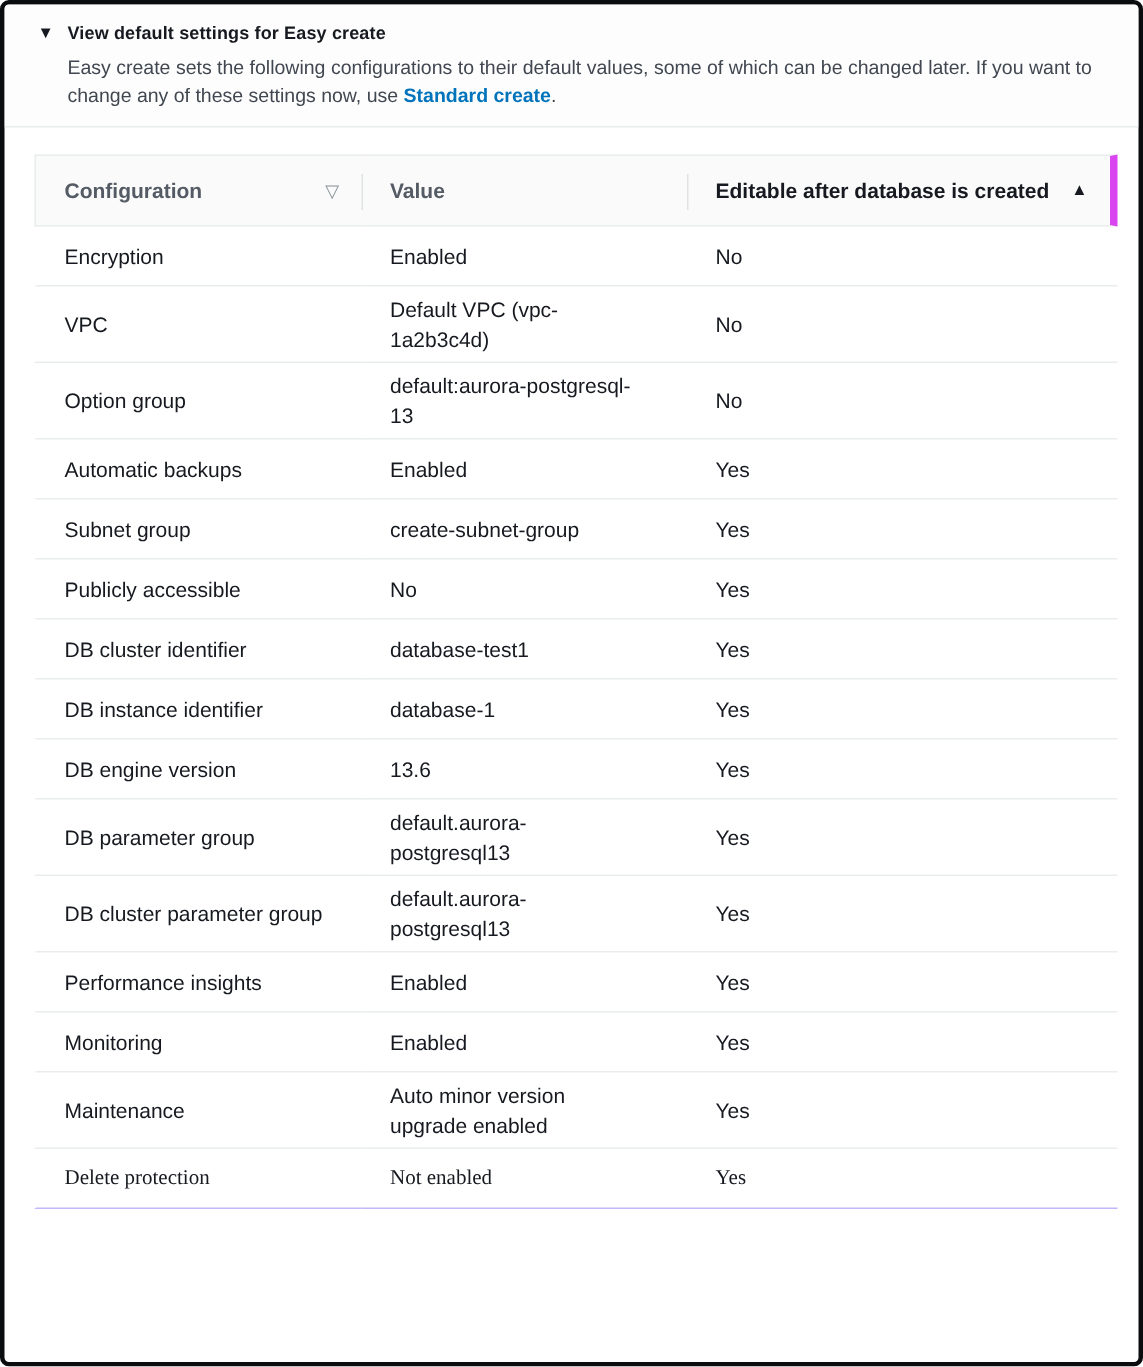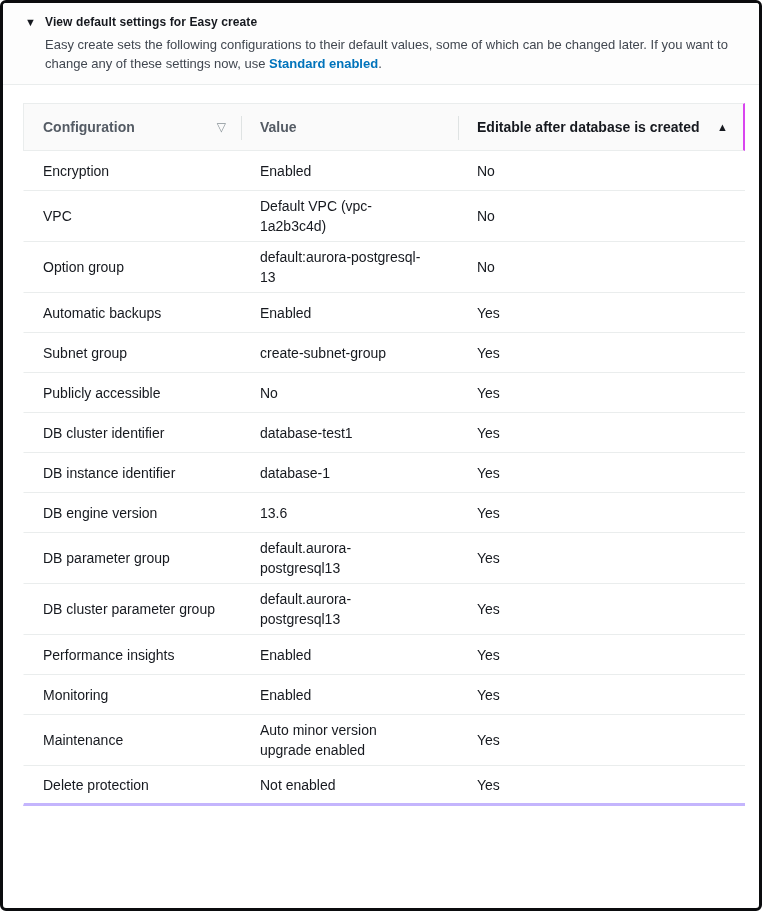--- a/index.html
+++ b/index.html
@@ -66,21 +66,21 @@
     border-bottom: 1px solid #eaeded;
     height: 48px;
     text-align: left;
     font-weight: 700;
     color: #545b64;
     padding: 0;
     position: relative;
   }
   thead th:first-child  { border-left: 1px solid #eaeded; width: 218px; }
   thead th:nth-child(2) { width: 217px; }
-  thead th:last-child   { border-right: 2px solid #d946ef; width: 287px; text-align: center; }
+  thead th:last-child   { border-right: 5px solid #d946ef; width: 287px; text-align: center; }
   th .th-inner {
     display: flex; align-items: center;
     padding: 0 15px 0 19px;
     height: 100%;
   }
   th.sorted { color: #16191f; }
   th:nth-child(2) .col-divider, th:nth-child(3) .col-divider {
     position: absolute; left: 0; top: 12px;
     width: 1px; height: 24px; background: #dfe3e3;
   }
@@ -92,35 +92,35 @@
   .sort-icon.unsorted { color: #879196; font-size: 12px; }
   .sort-icon.asc { color: #16191f; }
   tbody td {
     border-bottom: 1px solid #eaeded;
     padding: 5px 15px 5px 19px;
     line-height: 20px;
     color: #16191f;
     vertical-align: middle;
   }
   tbody tr { height: 40px; }
-  tbody tr:last-child td { border-bottom: 3px solid #c4b5fd; }
+  tbody tr:last-child td { border-bottom: 1px solid #c4b5fd; font-family: Liberation Serif, serif; }
   tbody td:first-child  { border-left: 1px solid #ffffff; }
   td .val { max-width: 170px; }
 </style>
 </head>
 <body>
 
 <div class="frame">
 
   <div class="section-header">
     <div class="title-row">
       <span class="caret">▼</span>
       <span class="section-title">View default settings for Easy create</span>
     </div>
-    <p class="section-desc"><span>Easy create sets the following configurations to their default values, some of which can be changed later. If you want to change any of these settings now, use </span><a>Standard enabled</a><span>.</span></p>
+    <p class="section-desc"><span>Easy create sets the following configurations to their default values, some of which can be changed later. If you want to change any of these settings now, use </span><a>Standard create</a><span>.</span></p>
   </div>
 
   <div class="section-divider"></div>
 
   <div class="table-wrap">
     <table>
       <thead>
         <tr>
           <th>
             <div class="th-inner">

